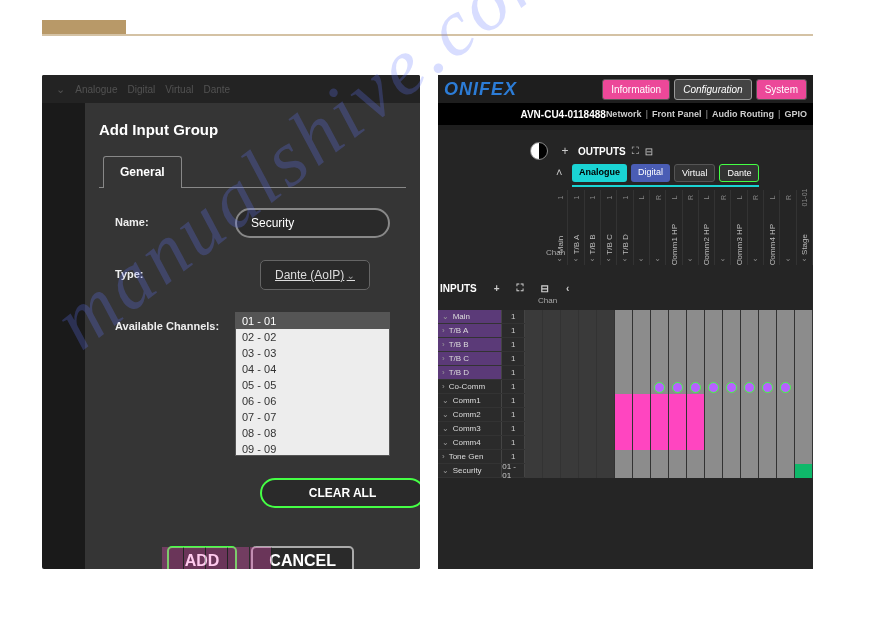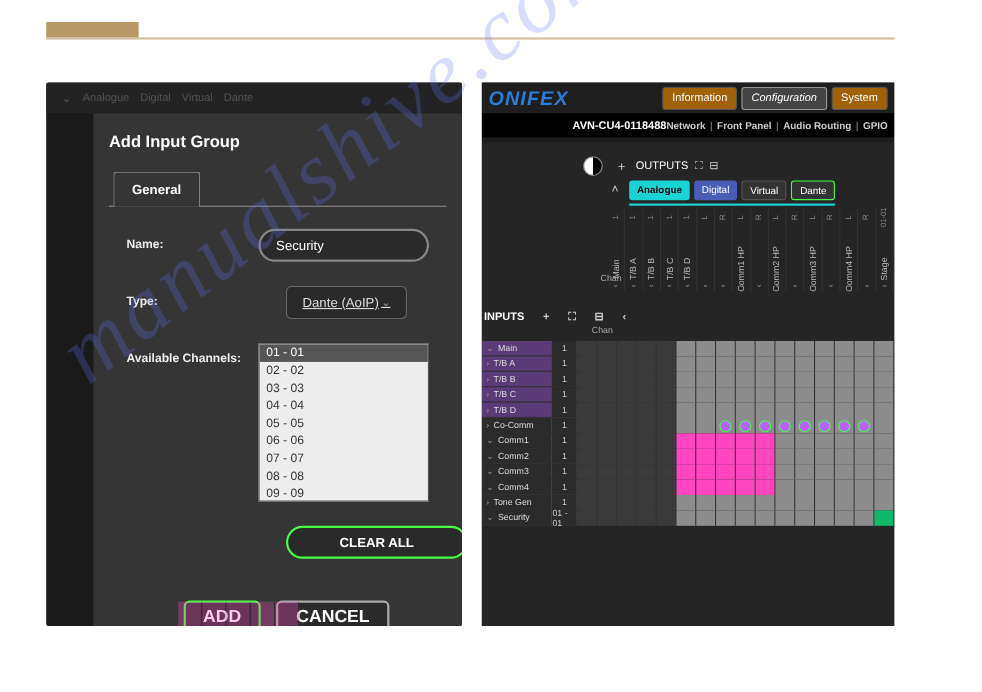--- a/index.html
+++ b/index.html
@@ -36,32 +36,32 @@
 .btn-ac { height: 30px; padding: 0 16px; border: 2px solid #aaa; border-radius: 5px; background: #2a2a2a; color: #fff; font-size: 16px; font-weight: bold; display: flex; align-items: center; }
 .btn-add { border-color: #45ff45; }
 .pink-strip { position: absolute; bottom: 0; left: 120px; width: 110px; height: 22px; display: flex; }
 .pink-strip div { flex: 1; background: #ff52c6; opacity: 0.3; border-right: 1px solid #1a1a1a; }
 
 
 .router-wrap { flex: 1; background: #1e1e1e; position: relative; overflow: hidden; font-size: 9px; color: #ccc; }
 .rhdr { height: 28px; display: flex; align-items: center; justify-content: space-between; padding: 0 6px; background: #1e1e1e; }
 .brand { color: #2c7cd6; font-weight: bold; font-size: 18px; letter-spacing: 1px; font-style: italic; }
 .nav-btns { display: flex; gap: 4px; }
-.nav-btn { background: #a16207; color: #fff; font-size: 10px; padding: 4px 8px; border-radius: 3px; border: 1px solid #555; }
+.nav-btn { background: #ec4899; color: #fff; font-size: 10px; padding: 4px 8px; border-radius: 3px; border: 1px solid #555; }
 .nav-btn.active { border-color: #999; background: #444; font-style: italic; }
 .subhdr { height: 22px; display: flex; align-items: center; justify-content: flex-end; padding: 0 6px; background: #000; color: #fff; font-size: 10px; font-weight: bold; }
 .subnav { display: flex; gap: 4px; font-size: 9px; }
 .subnav span { color: #ccc; }
 .subnav .sep { color: #666; }
 
 .grid-area { position: absolute; top: 55px; left: 0; right: 0; bottom: 0; background: #252525; }
 
 .outputs-bar { position: absolute; top: 14px; left: 120px; display: flex; align-items: center; gap: 6px; }
 .ob-icon { color: #ccc; font-size: 12px; width: 14px; text-align: center; }
-.ob-label { color: #fff; font-size: 10px; font-weight: normal; }
+.ob-label { color: #fff; font-size: 10px; font-weight: bold; }
 .ob-ctrl { color: #ccc; font-size: 10px; }
 .contrast-icon { position: absolute; top: 12px; left: 92px; width: 18px; height: 18px; border-radius: 50%; background: linear-gradient(90deg, #fff 50%, #000 50%); border: 1px solid #888; }
 
 .out-tabs { position: absolute; top: 34px; left: 134px; display: flex; gap: 4px; border-bottom: 2px solid #1ad4d4; padding-bottom: 3px; }
 .out-tab { font-size: 9px; padding: 3px 7px; border-radius: 3px; color: #fff; }
 .ot-ana { background: #1ad4d4; color: #000; font-weight: bold; }
 .ot-dig { background: #4a5db5; }
 .ot-vir { background: #333; border: 1px solid #555; }
 .ot-dan { background: #333; border: 1px solid #44ff44; }
 .out-chev { position: absolute; top: 36px; left: 118px; color: #ccc; font-size: 11px; }

